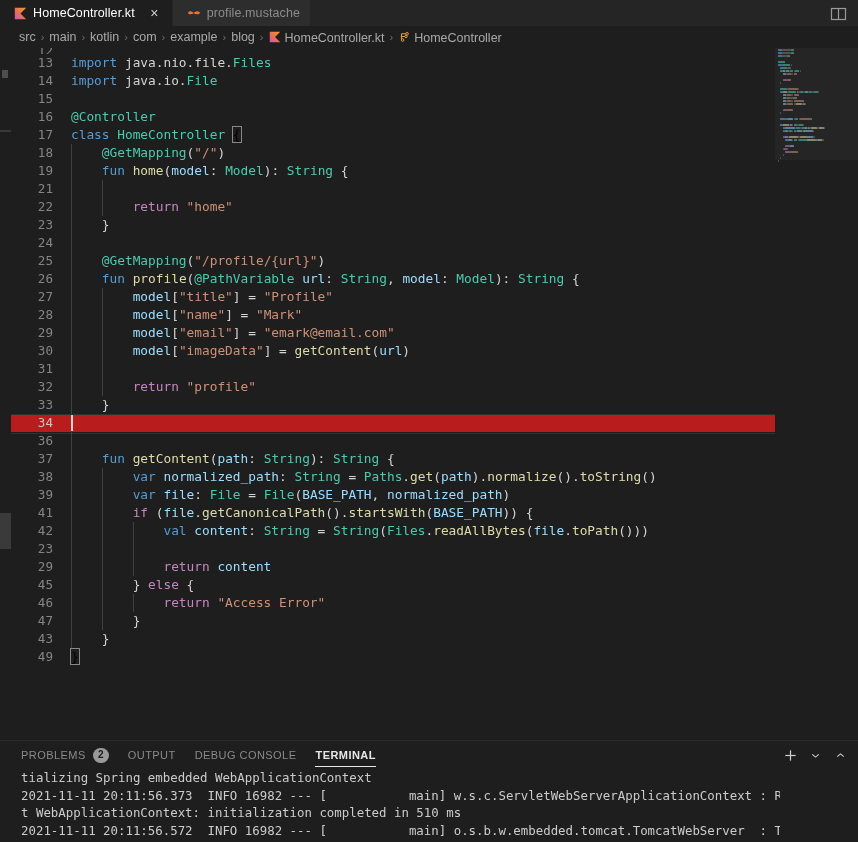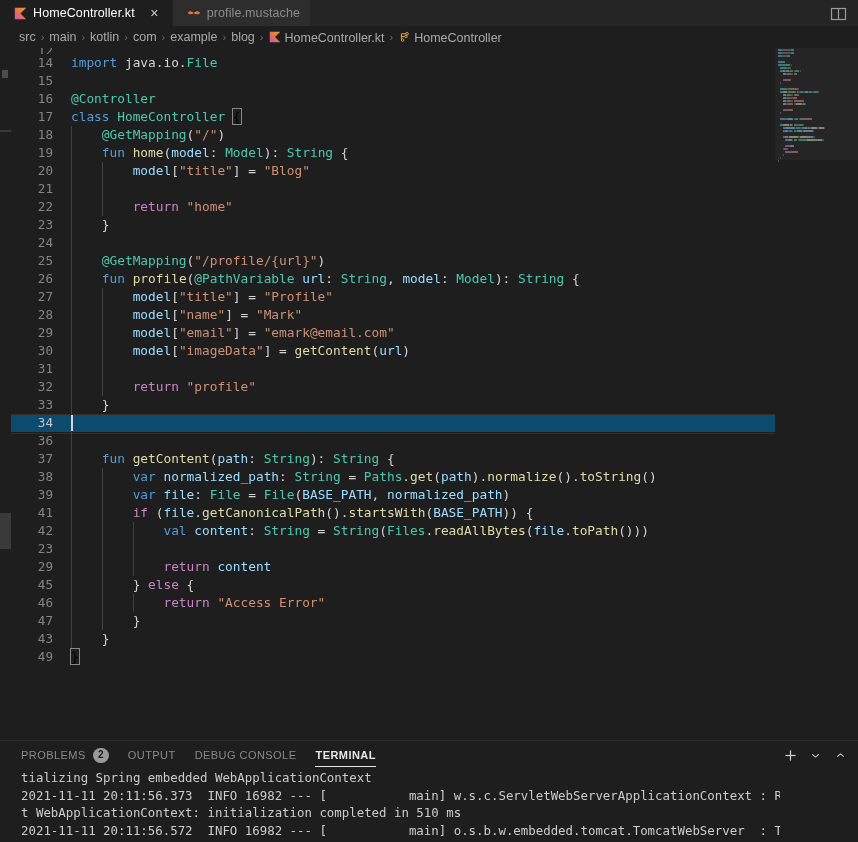--- a/index.html
+++ b/index.html
@@ -58,21 +58,21 @@
     background: #1e1e1e;
   }
   .overview-mark { position: absolute; left: 2px; width: 6px; background: #4d4d4d; }
   .code-area {
     position: absolute; left: 11px; top: 0; width: 764px; height: 692px;
     background: #1e1e1e;
     font-family: "DejaVu Sans Mono", monospace;
     font-size: 12.8px; line-height: 18px;
   }
   .crow { position: relative; height: 18px; white-space: pre; }
-  .crow.cur { background: #0c4a6e; }
+  .crow.cur { background: #b91c1c; }
   .crow.cur::after {
     content:""; position:absolute; left:0; right:0; top:0; height:18px;
     border-top:1px solid #303030; border-bottom:1px solid #303030; pointer-events:none;
   }
   .lnum {
     position: absolute; left: 0; width: 42px; text-align: right;
     color: #858585; font-size: 12.6px;
   }
   .lnum.active { color: #c6c6c6; }
   .ctext { position: absolute; left: 60px; top: 0; }
@@ -235,27 +235,27 @@
     </div>
 
   <div class="editor">
     <div class="overview-strip">
       <div class="overview-mark" style="top:22px;height:8px;"></div>
       <div class="overview-mark" style="top:82px;height:2px;left:0;width:11px;background:#3a3a3a;"></div>
       <div class="overview-mark" style="top:465px;height:36px;background:#3a3a3a;left:0;width:11px;"></div>
     </div>
     <div class="code-area" id="code-area">
         <div class="crow" style="height: 12px; margin-top: -6px; overflow: hidden;"><span class="lnum">12</span></div>
+        <div class="crow"><span class="lnum">13</span><span class="ctext"><span class="kw">import </span><span class="pl">java.nio.file.</span><span class="typ">Files</span></span></div>
         <div class="crow"><span class="lnum">14</span><span class="ctext"><span class="kw">import </span><span class="pl">java.io.</span><span class="typ">File</span></span></div>
         <div class="crow"><span class="lnum">15</span><span class="ctext"></span></div>
         <div class="crow"><span class="lnum">16</span><span class="ctext"><span class="ann">@Controller</span></span></div>
         <div class="crow"><span class="lnum">17</span><span class="ctext"><span class="kw">class </span><span class="typ">HomeController</span><span class="pl"> </span><span class="brmatch">{</span></span></div>
         <div class="crow"><span class="lnum">18</span><span class="guide" style="left: 60px;"></span><span class="ctext"><span class="pl">    </span><span class="ann">@GetMapping</span><span class="pl">(</span><span class="str">"/"</span><span class="pl">)</span></span></div>
         <div class="crow"><span class="lnum">19</span><span class="guide" style="left: 60px;"></span><span class="ctext"><span class="pl">    </span><span class="kw">fun </span><span class="fn">home</span><span class="pl">(</span><span class="var">model</span><span class="pl">: </span><span class="typ">Model</span><span class="pl">): </span><span class="typ">String</span><span class="pl"> {</span></span></div>
-        <div class="crow"><span class="lnum">20</span><span class="guide" style="left: 60px;"></span><span class="guide" style="left: 90.8px;"></span><span class="ctext"><span class="pl">        </span><span class="var">model</span><span class="pl">[</span><span class="str">"title"</span><span class="pl">] = </span><span class="str">"Blog"</span></span></div>
         <div class="crow"><span class="lnum">21</span><span class="guide" style="left: 60px;"></span><span class="guide" style="left: 90.8px;"></span><span class="ctext"></span></div>
         <div class="crow"><span class="lnum">22</span><span class="guide" style="left: 60px;"></span><span class="guide" style="left: 90.8px;"></span><span class="ctext"><span class="pl">        </span><span class="kw2">return </span><span class="str">"home"</span></span></div>
         <div class="crow"><span class="lnum">23</span><span class="guide" style="left: 60px;"></span><span class="ctext"><span class="pl">    }</span></span></div>
         <div class="crow"><span class="lnum">24</span><span class="guide" style="left: 60px;"></span><span class="ctext"></span></div>
         <div class="crow"><span class="lnum">25</span><span class="guide" style="left: 60px;"></span><span class="ctext"><span class="pl">    </span><span class="ann">@GetMapping</span><span class="pl">(</span><span class="str">"/profile/{url}"</span><span class="pl">)</span></span></div>
         <div class="crow"><span class="lnum">26</span><span class="guide" style="left: 60px;"></span><span class="ctext"><span class="pl">    </span><span class="kw">fun </span><span class="fn">profile</span><span class="pl">(</span><span class="ann">@PathVariable</span><span class="pl"> </span><span class="var">url</span><span class="pl">: </span><span class="typ">String</span><span class="pl">, </span><span class="var">model</span><span class="pl">: </span><span class="typ">Model</span><span class="pl">): </span><span class="typ">String</span><span class="pl"> {</span></span></div>
         <div class="crow"><span class="lnum">27</span><span class="guide" style="left: 60px;"></span><span class="guide" style="left: 90.8px;"></span><span class="ctext"><span class="pl">        </span><span class="var">model</span><span class="pl">[</span><span class="str">"title"</span><span class="pl">] = </span><span class="str">"Profile"</span></span></div>
         <div class="crow"><span class="lnum">28</span><span class="guide" style="left: 60px;"></span><span class="guide" style="left: 90.8px;"></span><span class="ctext"><span class="pl">        </span><span class="var">model</span><span class="pl">[</span><span class="str">"name"</span><span class="pl">] = </span><span class="str">"Mark"</span></span></div>
         <div class="crow"><span class="lnum">29</span><span class="guide" style="left: 60px;"></span><span class="guide" style="left: 90.8px;"></span><span class="ctext"><span class="pl">        </span><span class="var">model</span><span class="pl">[</span><span class="str">"email"</span><span class="pl">] = </span><span class="str">"emark@email.com"</span></span></div>
         <div class="crow"><span class="lnum">30</span><span class="guide" style="left: 60px;"></span><span class="guide" style="left: 90.8px;"></span><span class="ctext"><span class="pl">        </span><span class="var">model</span><span class="pl">[</span><span class="str">"imageData"</span><span class="pl">] = </span><span class="fn">getContent</span><span class="pl">(</span><span class="var">url</span><span class="pl">)</span></span></div>

